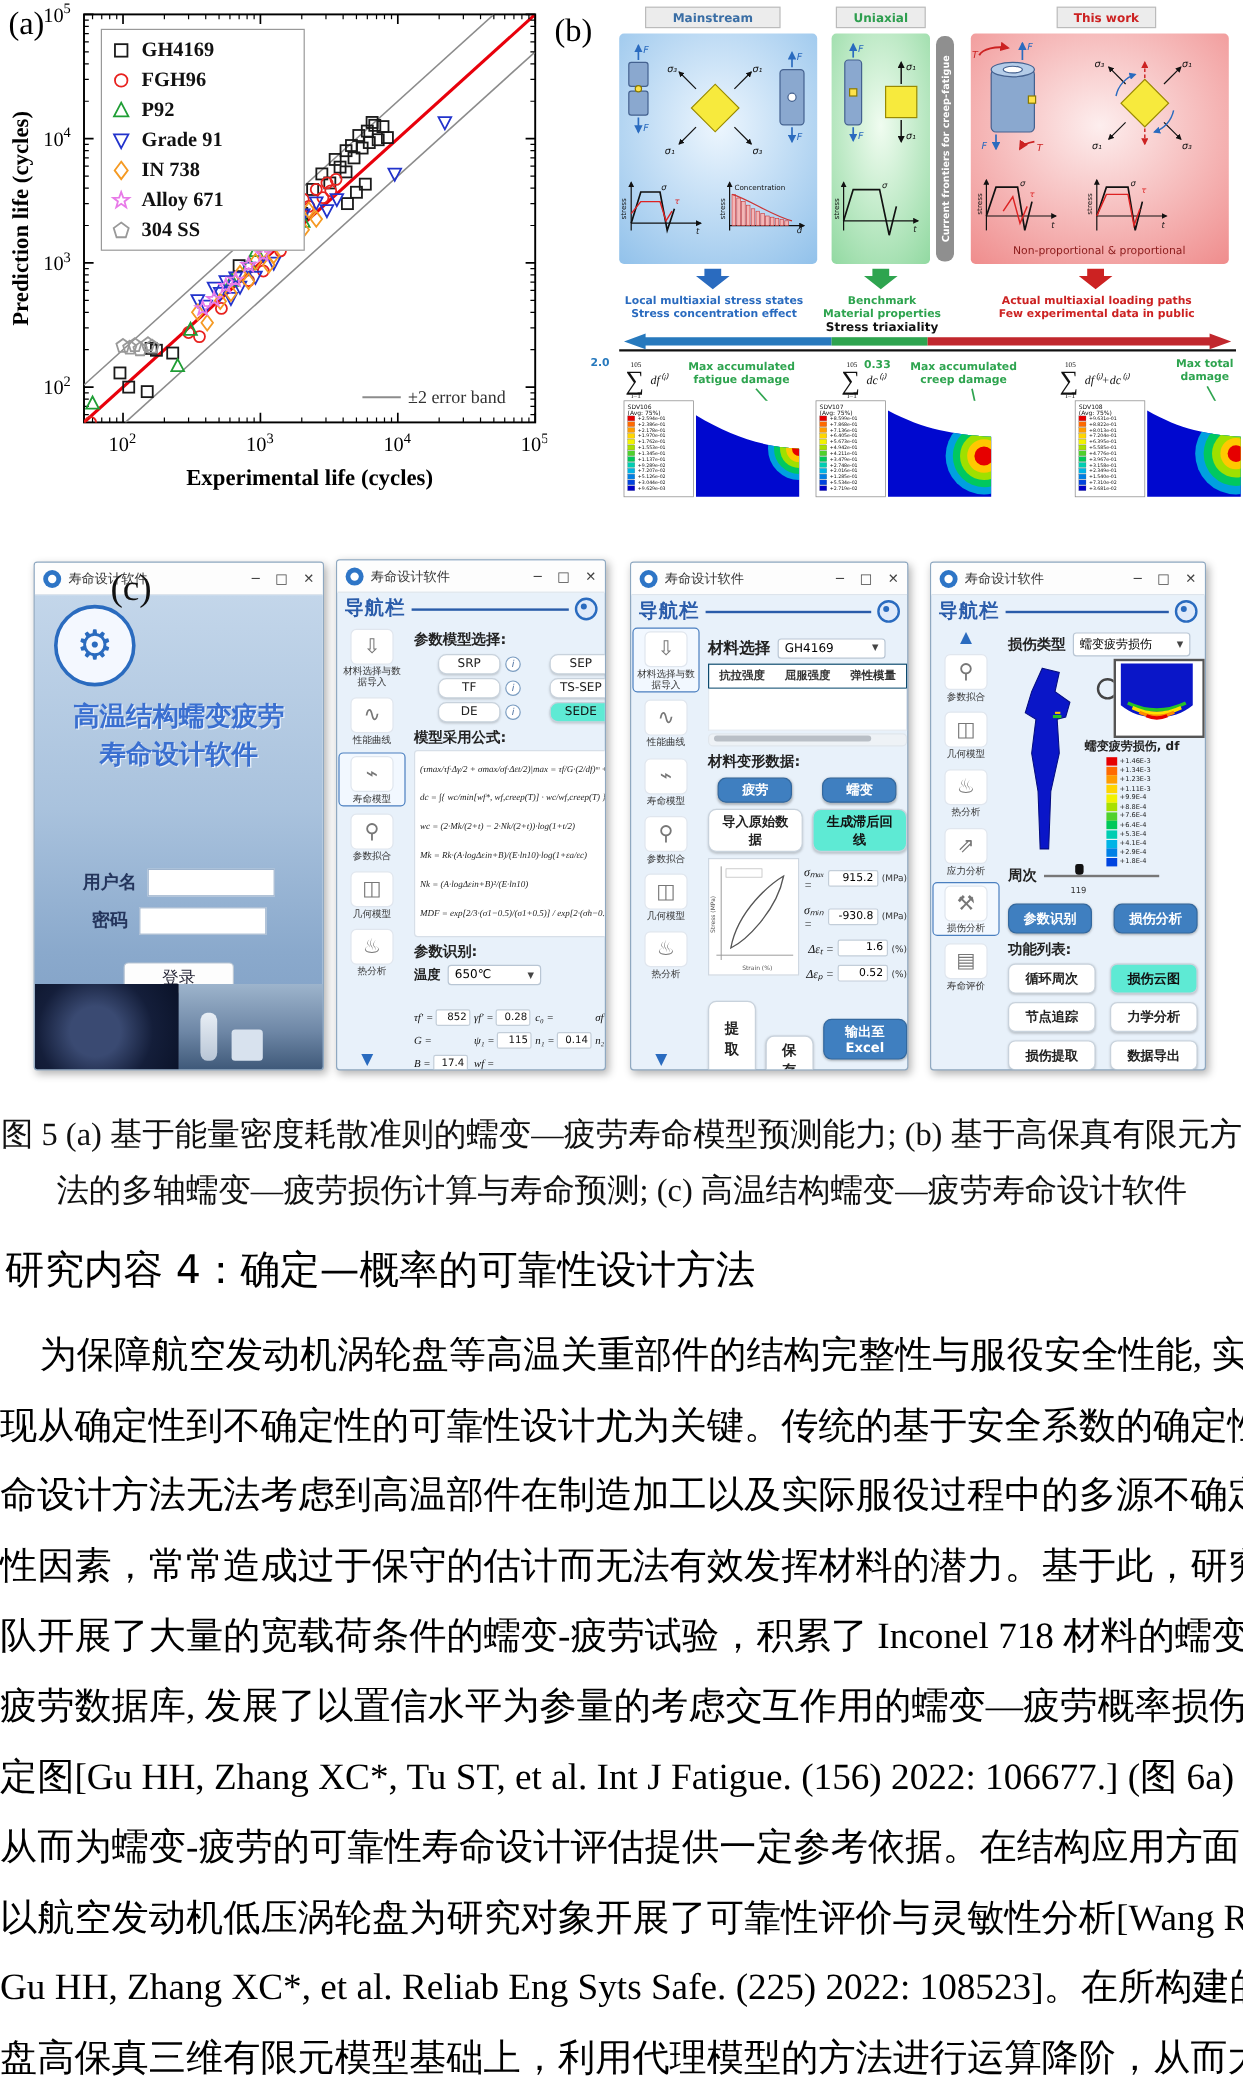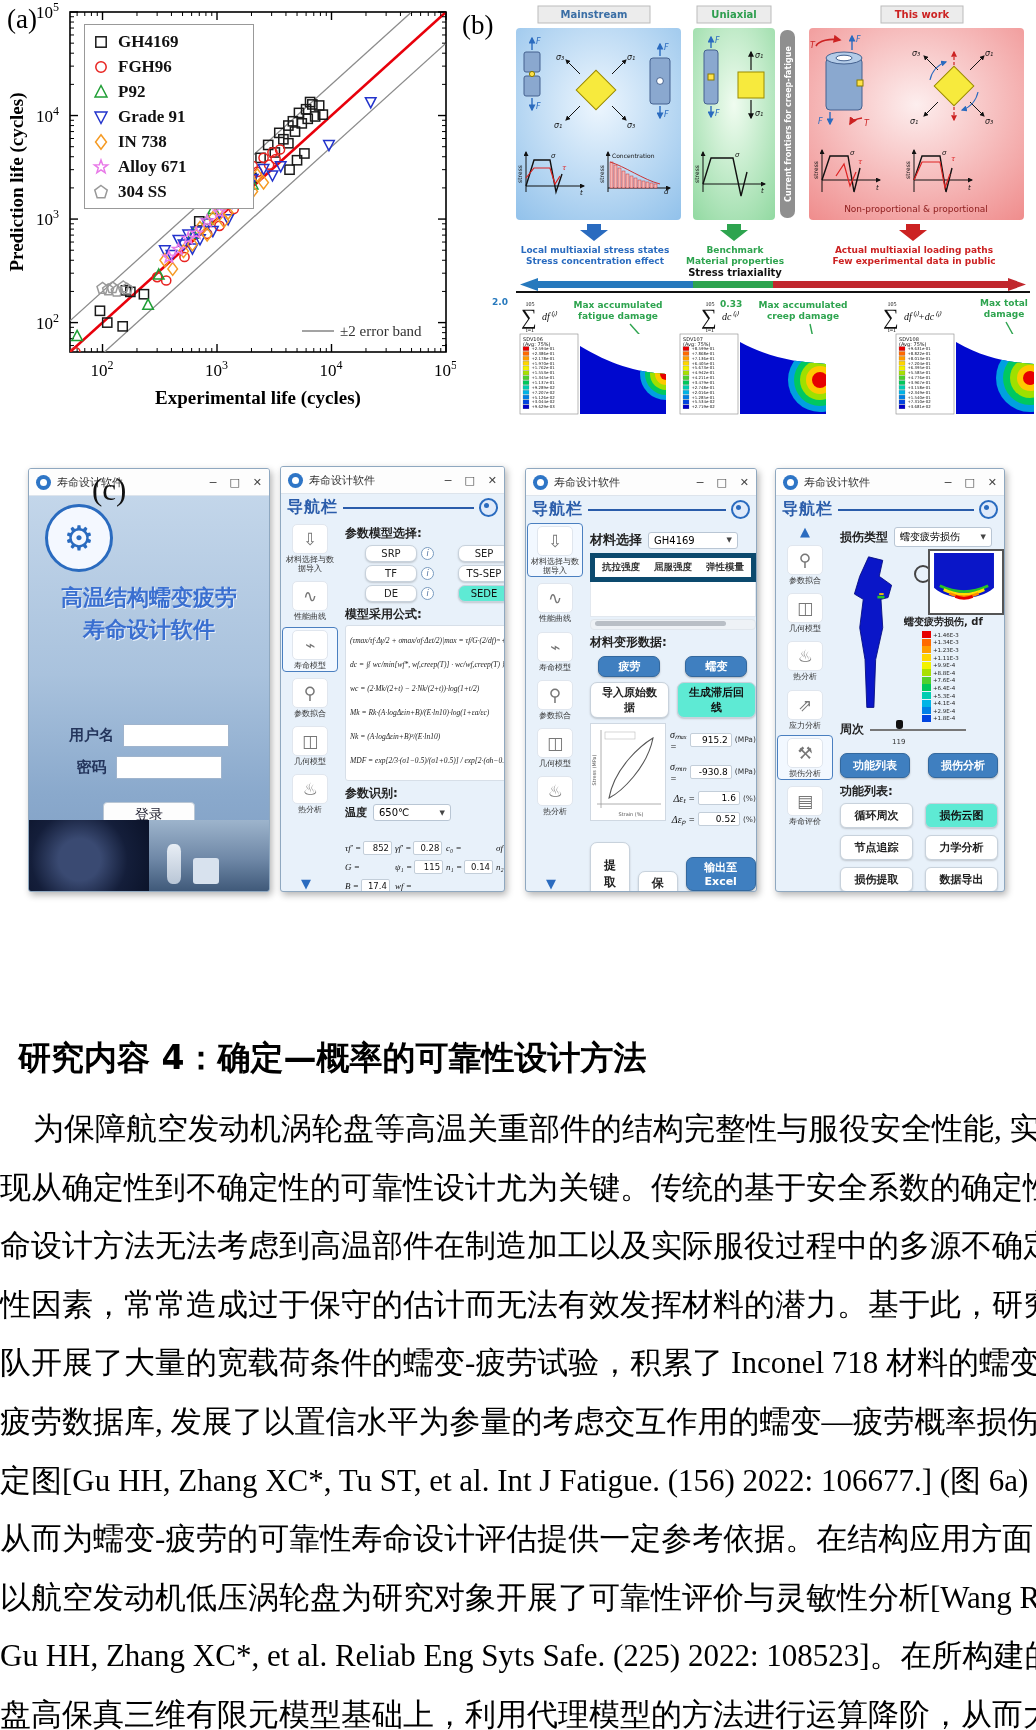--- a/index.html
+++ b/index.html
@@ -54,21 +54,21 @@
   .fbox{background:#fff;border:1px solid #d7dfe8;border-radius:3px;padding:3px 4px;height:148px;overflow:hidden;}
   .fline{font-family:"Liberation Serif",serif;font-style:italic;font-size:7.5px;color:#222;line-height:24px;white-space:nowrap;overflow:hidden;}
   .trow{display:flex;align-items:center;gap:6px;margin:2px 0;}
   .tlab{font-size:11px;font-weight:bold;color:#222;}
   .select{display:flex;align-items:center;justify-content:space-between;background:#fff;border:1px solid #b9c6d4;border-radius:3px;font-size:10px;padding:2px 5px;min-width:66px;}
   .select .caret{font-size:7px;color:#444;margin-left:6px;}
   .pgrid{display:grid;grid-template-columns:1fr 1fr 1fr 1fr 1fr;column-gap:3px;row-gap:5px;margin-top:20px;}
   .pcell{display:flex;align-items:center;gap:2px;}
   .pk{font-family:"Liberation Serif",serif;font-style:italic;font-size:9px;color:#111;white-space:nowrap;}
   .pv{background:#fff;border:1px solid #c3ced9;border-radius:2px;font-size:8.5px;padding:1px 2px;min-width:23px;text-align:right;color:#111;}
-  .thead{display:flex;background:#fff;border:5px solid #0c4a6e;margin-top:4px;}
+  .thead{display:flex;background:#fff;border:1px solid #0c4a6e;margin-top:4px;}
   .th{flex:1;font-size:9.5px;font-weight:bold;color:#333;padding:3px 2px;text-align:center;}
   .tbody-empty{background:#fff;border:1px solid #e2e8ef;border-top:none;height:34px;}
   .hscroll{height:9px;background:#eef2f6;border:1px solid #e0e6ec;border-radius:4px;margin-top:2px;position:relative;}
   .hscroll i{position:absolute;left:4px;top:1px;height:5px;width:80%;background:#b9bfc6;border-radius:3px;}
   .btnrow{display:flex;gap:8px;margin:5px 0;align-items:center;}
   .dataarea{display:flex;gap:4px;margin-top:2px;}
   .loopbox{background:#fff;border:1px solid #cfd8e2;width:74px;height:96px;flex:0 0 auto;}
   .readouts{flex:1;display:flex;flex-direction:column;gap:7px;padding-top:4px;}
   .rrow{display:flex;align-items:center;gap:3px;justify-content:flex-end;}
   .rk{font-family:"Liberation Serif",serif;font-style:italic;font-size:10px;color:#111;}
@@ -99,21 +99,21 @@
   .linput{width:104px;height:21px;background:#fff;border:1px solid #9fb4cd;}
   .loginbtn{position:absolute;left:50%;transform:translateX(-50%);top:306px;width:92px;height:26px;background:#fdfdfd;border:1px solid #b9c6d4;border-radius:4px;font-size:14px;color:#223;font-family:inherit;}
   .photos{position:absolute;left:0;right:0;bottom:0;height:72px;display:flex;}
   .ph1{flex:1;background:radial-gradient(circle at 42% 55%,#3a4a72 0 26%,#141e3a 60%,#0a1228 100%);}
   .ph2{flex:1;background:linear-gradient(180deg,#9db4cc 0%,#6e87a6 55%,#3e5878 100%);position:relative;}
   .ph2 i{position:absolute;left:18px;bottom:8px;width:14px;height:40px;background:linear-gradient(180deg,#e8eef5,#b9c6d6);border-radius:40%/18%;}
   .ph2 u{position:absolute;left:44px;bottom:8px;width:26px;height:26px;background:#d8e2ee;border-radius:3px;display:block;}
   .clabel{position:absolute;left:92px;top:472px;font-family:"Liberation Serif",serif;font-size:31px;color:#111;z-index:5;}
   
   .caption{position:absolute;left:0;top:922px;width:100%;text-align:center;font-family:"Liberation Serif",serif;font-size:27px;color:#111;line-height:47px;}
-  .heading{position:absolute;left:18px;top:1036px;font-size:33px;font-weight:bold;color:#000;font-family:"DejaVu Sans",sans-serif;}
+  .heading{position:absolute;left:4px;top:1036px;font-size:33px;font-weight:normal;color:#000;font-family:"DejaVu Sans",sans-serif;}
   .bodytext{position:absolute;left:0;top:1100px;width:1036px;font-family:"Liberation Serif",serif;font-size:31px;color:#000;}
   .bline{height:58.6px;line-height:58.6px;text-align:justify;text-align-last:justify;white-space:nowrap;overflow:hidden;}
   .bline.first{text-indent:33px;}
 </style>
 </head>
 <body>
 
 <div id="page">
 
   <div class="panel-a">
@@ -1223,37 +1223,41 @@
           </div>
         </div>
         <div class="sliderrow">
           <span class="h12" style="margin:0;">周次</span>
           <div class="track">
               <i class="handle"></i>
             </div>
         </div>
         <div class="cycleval">119</div>
         <div class="btnrow" style="justify-content:space-between;margin-top:7px;">
-          <button class="bluebtn" style="padding:4px 12px;">功能列表</button>
+          <button class="bluebtn" style="padding:4px 12px;">参数识别</button>
           <button class="bluebtn" style="padding:4px 12px;">损伤分析</button>
         </div>
         <div class="h12">功能列表:</div>
         <div class="fgrid">
 
         <button class="wbtn fbtn">循环周次</button>
             <button class="wbtn fbtn sel">损伤云图</button>
             <button class="wbtn fbtn">节点追踪</button>
             <button class="wbtn fbtn">力学分析</button>
             <button class="wbtn fbtn">损伤提取</button>
             <button class="wbtn fbtn">数据导出</button>
           </div>
       </div>
     </div>
   </div>
 
+  <div class="caption">
+    <div>图 5 (a) 基于能量密度耗散准则的蠕变—疲劳寿命模型预测能力; (b) 基于高保真有限元方</div>
+    <div>法的多轴蠕变—疲劳损伤计算与寿命预测; (c) 高温结构蠕变—疲劳寿命设计软件</div>
+  </div>
   <div class="heading">研究内容 4：确定—概率的可靠性设计方法</div>
   <div class="bodytext">
 
   <div class="bline first">为保障航空发动机涡轮盘等高温关重部件的结构完整性与服役安全性能, 实</div>
       <div class="bline">现从确定性到不确定性的可靠性设计尤为关键。传统的基于安全系数的确定性寿</div>
       <div class="bline">命设计方法无法考虑到高温部件在制造加工以及实际服役过程中的多源不确定</div>
       <div class="bline">性因素，常常造成过于保守的估计而无法有效发挥材料的潜力。基于此，研究团</div>
       <div class="bline">队开展了大量的宽载荷条件的蠕变-疲劳试验，积累了 Inconel 718 材料的蠕变-</div>
       <div class="bline">疲劳数据库, 发展了以置信水平为参量的考虑交互作用的蠕变—疲劳概率损伤评</div>
       <div class="bline">定图[Gu HH, Zhang XC*, Tu ST, et al. Int J Fatigue. (156) 2022: 106677.] (图 6a)，</div>

